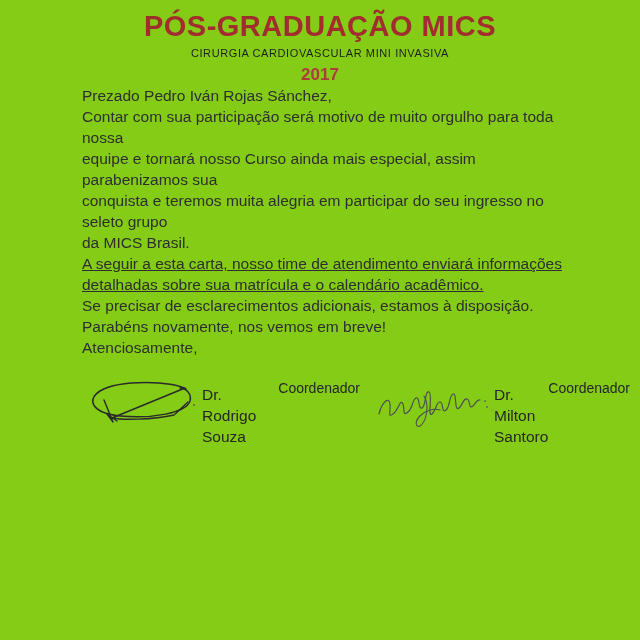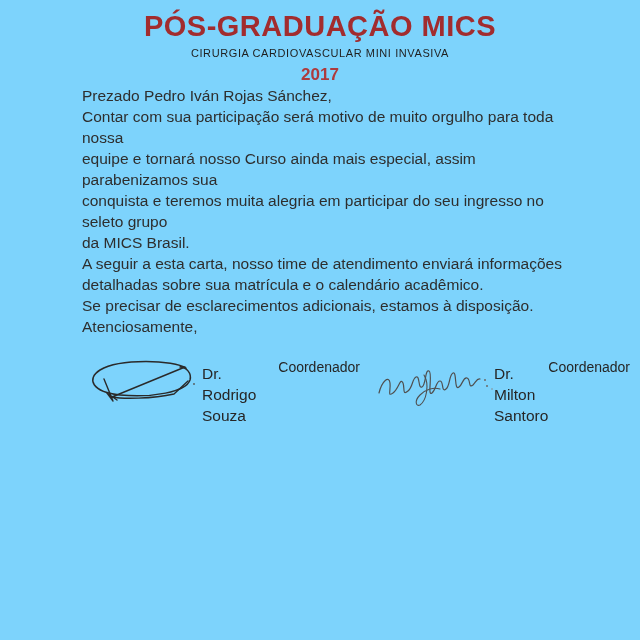--- a/index.html
+++ b/index.html
@@ -12,21 +12,21 @@
     height: 640px;
     overflow: hidden;
     font-family: "Liberation Sans", sans-serif;
     color: #2e2e2e;
     -webkit-font-smoothing: antialiased;
   }
   .page {
     width: 640px;
     height: 640px;
     box-sizing: border-box;
-    background: #7dd3fc;
+    background: #84cc16;
   }
   
   .header {
     text-align: center;
     padding-top: 10px;
   }
   .title {
     font-size: 29px;
     font-weight: 800;
     letter-spacing: 0.5px;
@@ -55,21 +55,21 @@
     line-height: 21px;
     color: #2e2e2e;
   }
   .letter p {
     margin: 0;
     white-space: pre-line;
   }
   .greeting   { margin-top: 31px; }
   .para-1     { margin-top: 36px; }
   .para-2     { margin-top: 32px; }
-  .para-3     { margin-top: 31px; }
+  .para-3     { margin-top: 31px; text-decoration: underline; }
   .para-4     { margin-top: 15px; }
   .para-5     { margin-top: 40px; }
   .closing    { margin-top: 16px; }
   
   .signatures {
     display: flex;
     padding: 0 0 0 82px;
     margin-top: 20px;
   }
   .sig-col {
@@ -108,20 +108,21 @@
 
   <div class="letter">
     <p class="greeting">Prezado Pedro Iván Rojas Sánchez,</p>
     <p class="para-2">Contar com sua participação será motivo de muito orgulho para toda nossa
 equipe e tornará nosso Curso ainda mais especial, assim parabenizamos sua
 conquista e teremos muita alegria em participar do seu ingresso no seleto grupo
 da MICS Brasil.</p>
     <p class="para-3">A seguir a esta carta, nosso time de atendimento enviará informações
 detalhadas sobre sua matrícula e o calendário acadêmico.</p>
     <p class="para-4">Se precisar de esclarecimentos adicionais, estamos à disposição.</p>
+    <p class="para-5">Parabéns novamente, nos vemos em breve!</p>
     <p class="closing">Atenciosamente,</p>
   </div>
 
   <div class="signatures">
 
     <div class="sig-col sig-col-left">
       <div class="sig-image">
         <svg width="120" height="52" viewBox="0 0 120 52" fill="none" xmlns="http://www.w3.org/2000/svg">
           <path d="M104 11 C 92 3, 38 1, 18 13 C 4 22, 10 35, 38 38 C 70 41, 104 35, 108 23 C 110 16, 104 10, 98 10" stroke="#2a2a2a" stroke-width="1.5" stroke-linecap="round" fill="none"></path>
           <path d="M103 10 L 30 40 C 40 42, 70 42, 92 37 L 106 24" stroke="#2a2a2a" stroke-width="1.4" stroke-linecap="round" stroke-linejoin="round" fill="none"></path>

